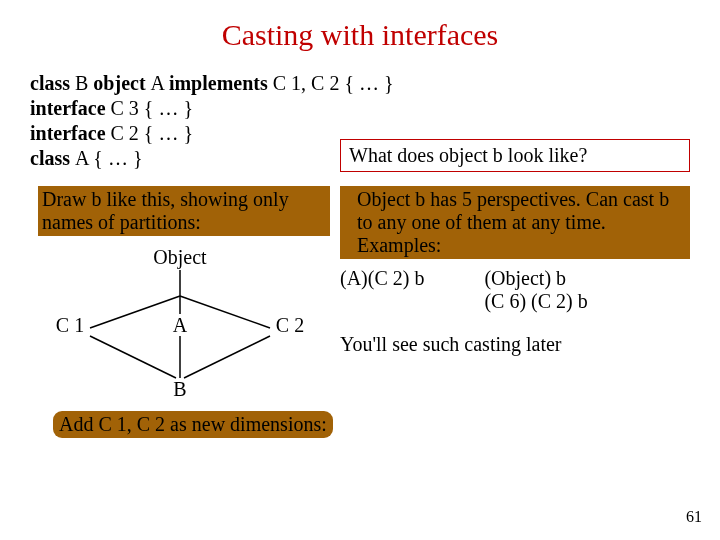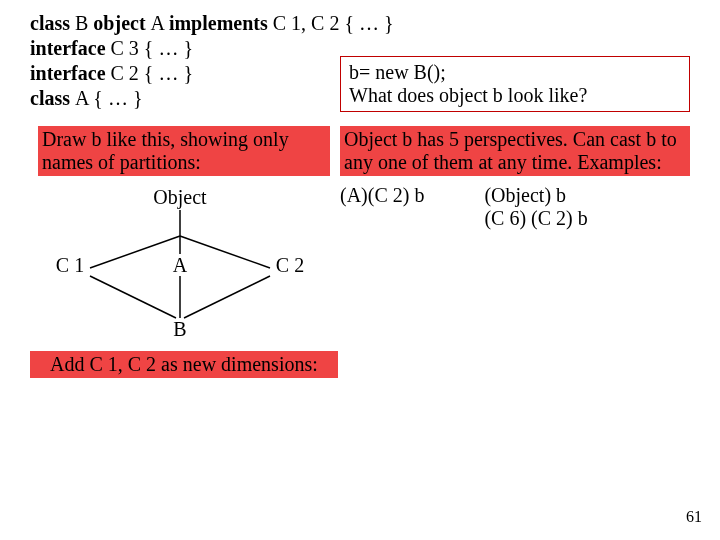--- a/index.html
+++ b/index.html
@@ -22,21 +22,21 @@
     color: #c00000;
     margin: 8px 0 18px 0;
     font-weight: normal;
   }
   .decl { margin: 2px 0; }
   .box {
     border: 1.5px solid #c00000;
     padding: 4px 8px;
   }
   .yellow {
-    background: #ef4444;
+    background: #a16207;
   }
   .row1 { display: flex; align-items: flex-end; }
   .col-left { width: 300px; }
   .col-right { flex: 1; }
   .space { height: 14px; }
   .flex { display: flex; }
   .diagram-wrap { width: 300px; }
   .right-text { flex: 1; padding-left: 10px; }
   .cast-table { display: flex; gap: 60px; margin-top: 8px; }
   .page-num {
@@ -44,39 +44,39 @@
     right: 18px;
     bottom: 14px;
     font-size: 16px;
   }
   svg text { font-family: "Times New Roman", serif; font-size: 20px; }
 </style>
 </head>
 <body>
 
 <div class="slide">
+  <h1 class="title">Casting with interfaces</h1>
 
   <div class="row1">
     <div class="col-left" style="width:310px">
       <div class="decl" style="width:500px">
         <b>class </b><span>B </span><b>object </b><span>A </span><b>implements </b><span>C 1, C 2 { … }</span>
       </div>
       <div class="decl">
         <b>interface </b><span>C 3 { … }</span>
       </div>
       <div class="decl">
         <b>interface </b><span>C 2 { … }</span>
       </div>
       <div class="decl">
         <b>class </b><span>A { … }</span>
       </div>
     </div>
     <div class="col-right">
       <div class="box" style="margin-top:30px">
-        <div>b= new B();</div>
         <div>What does object b look like?</div>
       </div>
     </div>
   </div>
 
   <div class="space"></div>
 
   <div class="flex">
     <div class="diagram-wrap">
       <div class="yellow" style="padding:2px 4px; margin-left:8px;">Draw b like this, showing only names of partitions:</div>
@@ -97,30 +97,31 @@
         <text x="260" y="92" text-anchor="middle">C 2</text>
 
         <line x1="60" y1="96" x2="146" y2="138" stroke="#000" stroke-width="1.5"></line>
         <line x1="150" y1="96" x2="150" y2="138" stroke="#000" stroke-width="1.5"></line>
         <line x1="240" y1="96" x2="154" y2="138" stroke="#000" stroke-width="1.5"></line>
         <text x="150" y="156" text-anchor="middle">B</text>
       </svg>
     </div>
 
     <div class="right-text">
-      <div class="yellow" style="padding:2px 4px;">Object b has 5 perspectives. Can cast b to any one of them at any time. Examples:</div>
+      <div class="yellow" style="padding:2px 17px;">Object b has 5 perspectives. Can cast b to any one of them at any time. Examples:</div>
       <div class="cast-table">
         <div>
           <div>(A)(C 2) b</div>
         </div>
         <div>
           <div>(Object) b</div>
           <div>(C 6) (C 2) b</div>
         </div>
       </div>
       <div style="height:20px"></div>
+      <div>You'll see such casting later</div>
     </div>
   </div>
 
-  <div class="yellow" style="display:inline-block; padding:2px 20px; margin-top:6px; margin-left:0;">Add C 1, C 2 as new dimensions:</div>
+  <div class="yellow" style="display:inline-block; padding:2px 6px; margin-top:6px; margin-left:23px;border-radius:9px;">Add C 1, C 2 as new dimensions:</div>
 </div>
 
 <div class="page-num">61</div>
 
 </body></html>

